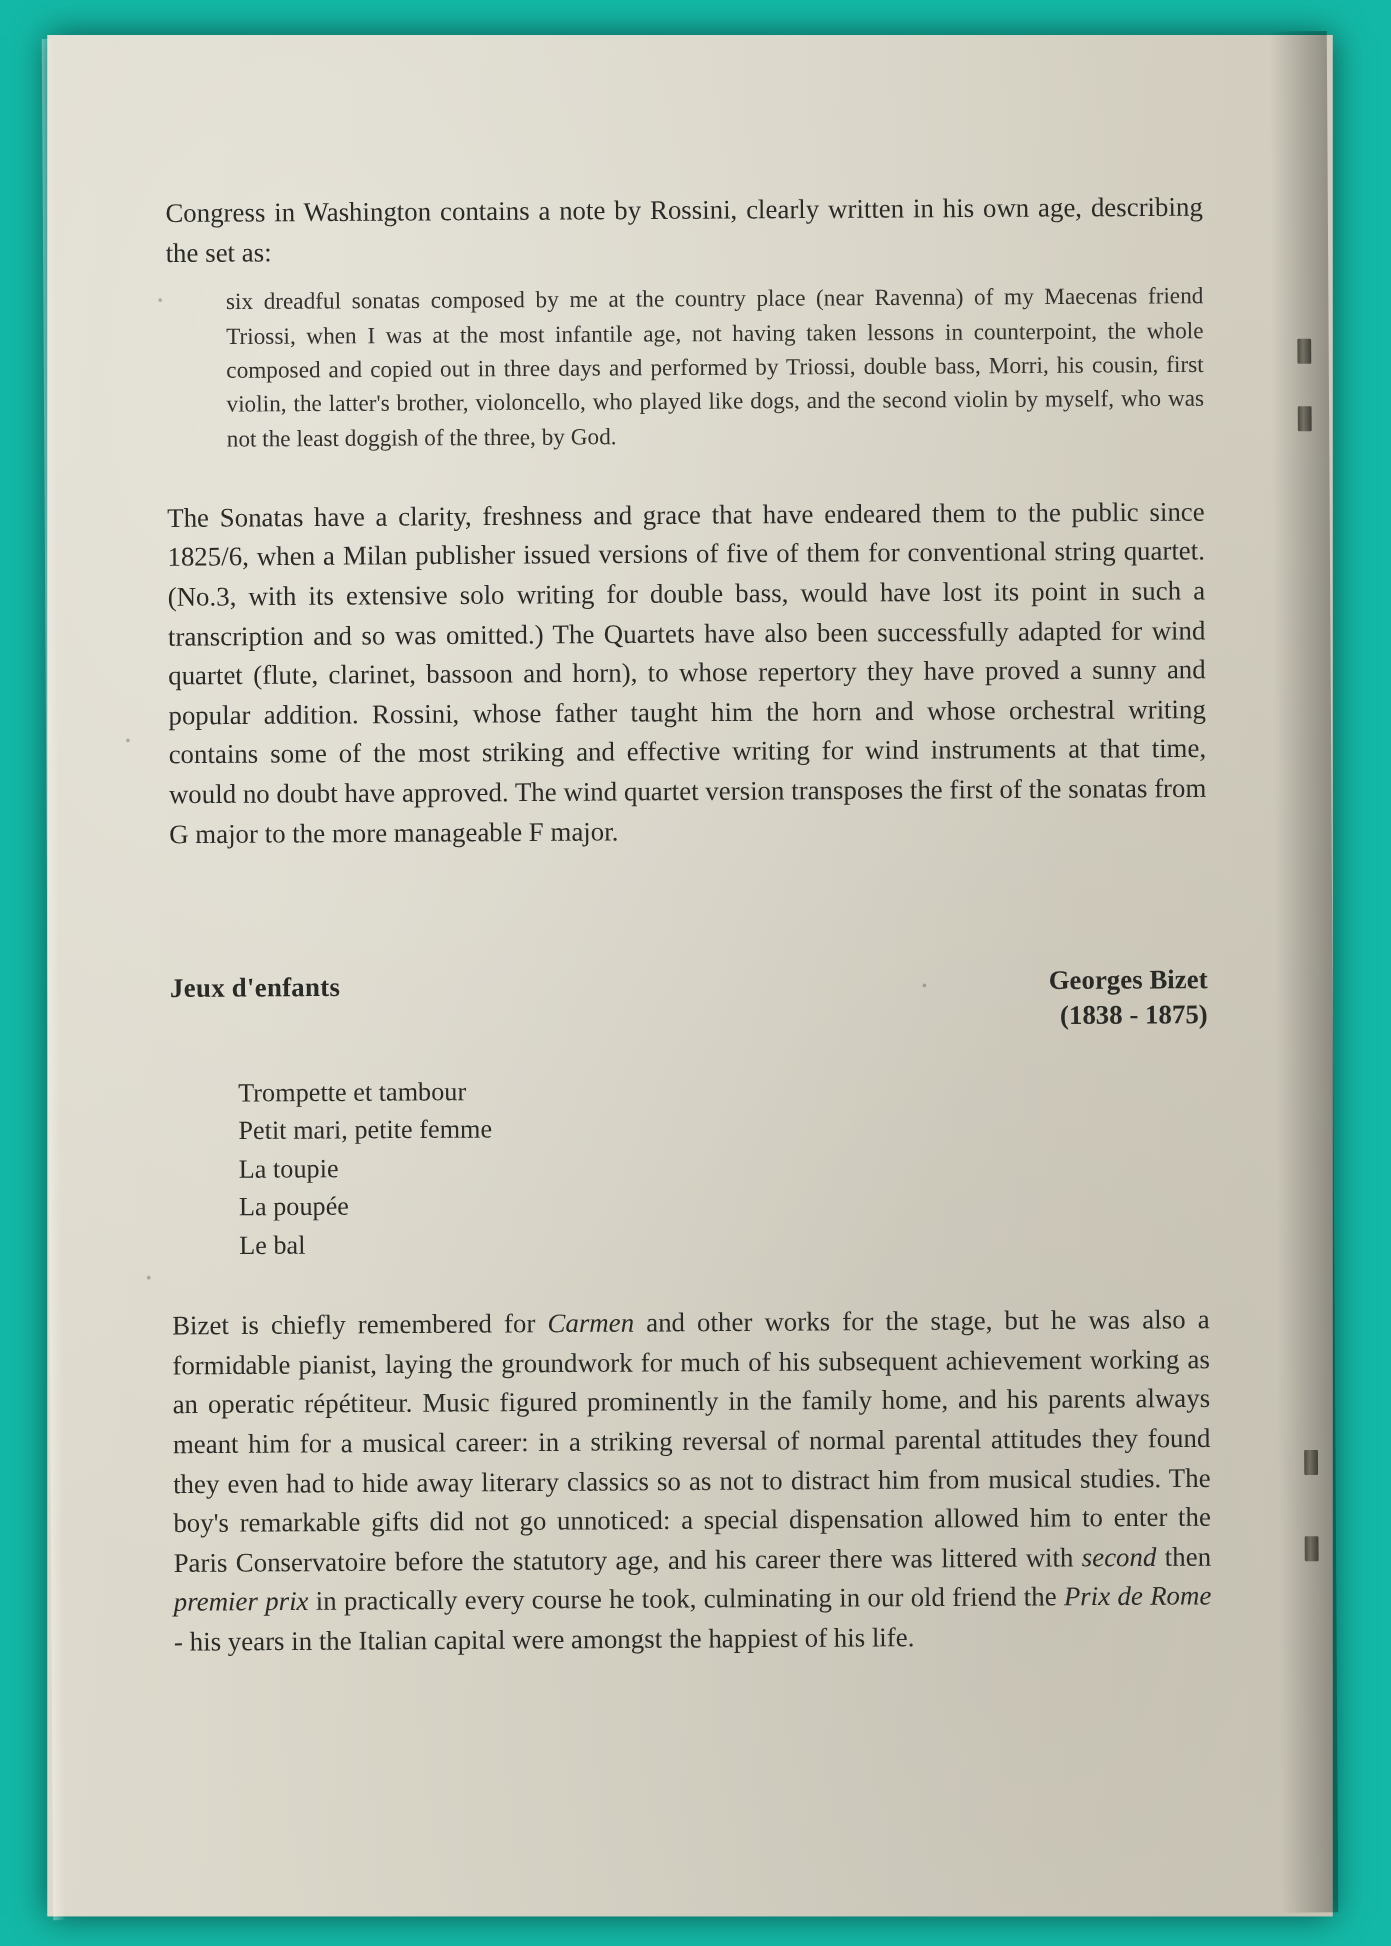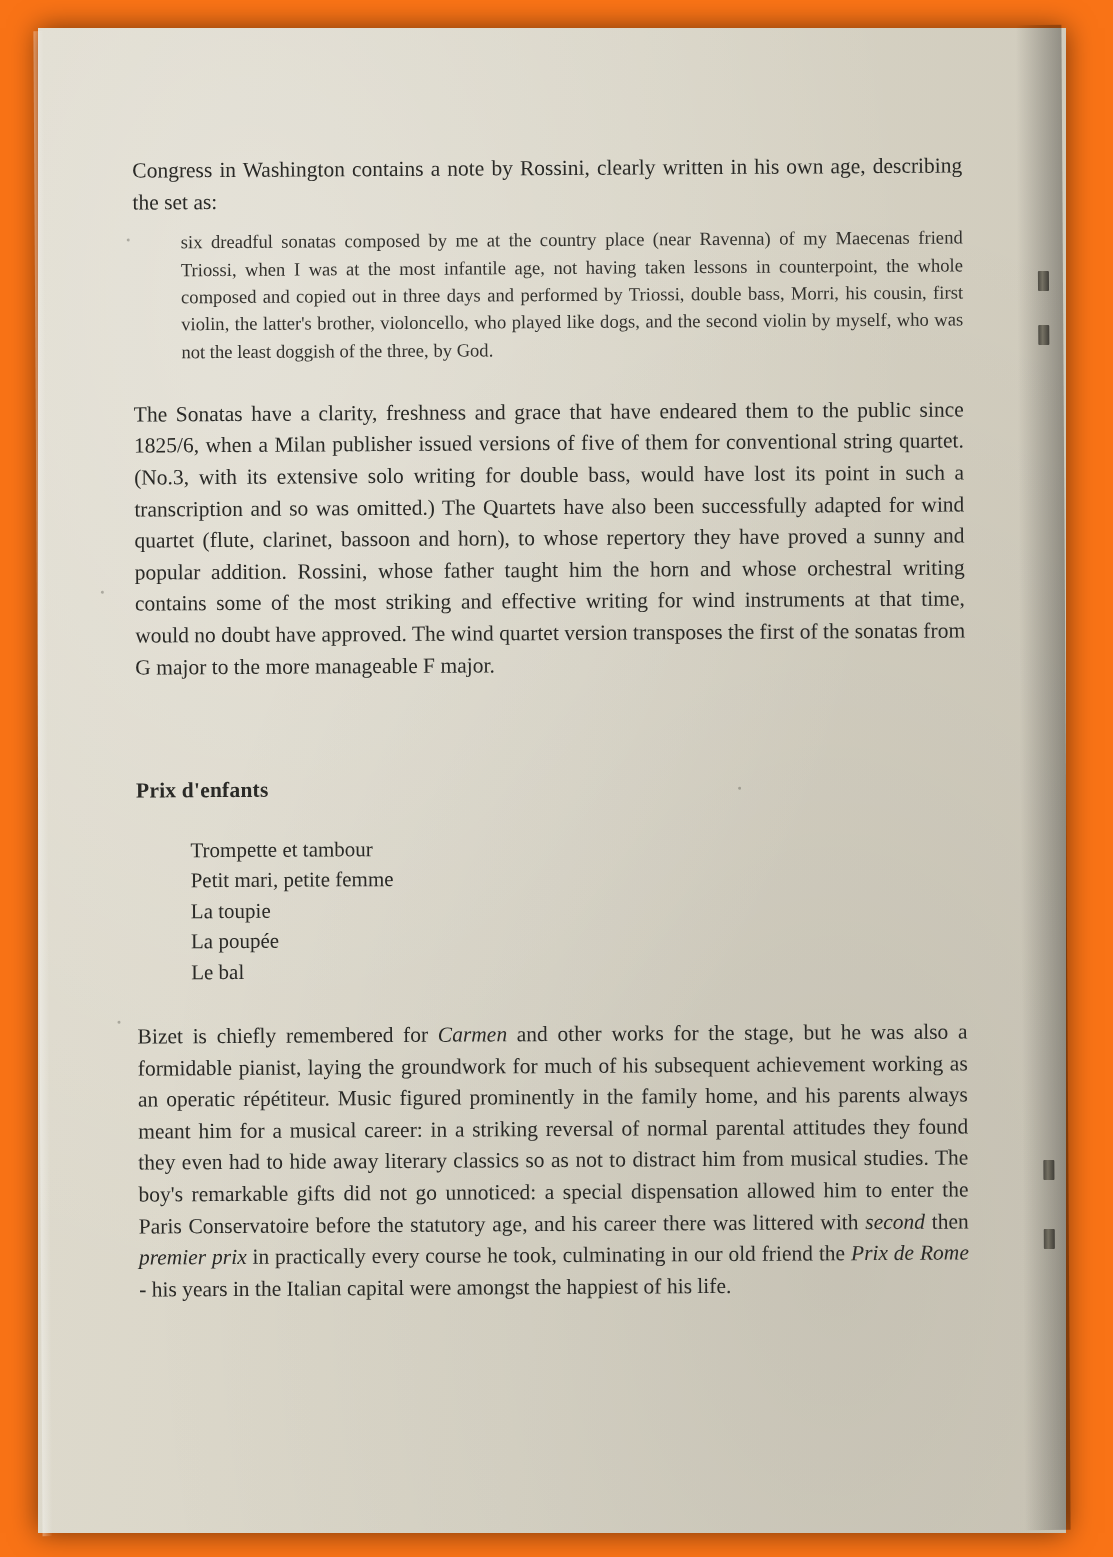--- a/index.html
+++ b/index.html
@@ -11,21 +11,21 @@
     width: 1113px;
     height: 1557px;
     overflow: hidden;
     font-family: "Liberation Serif", serif;
   }
 
   
   .scan {
     position: absolute;
     inset: 0;
-    background: #f97316;
+    background: #14b8a6;
   }
 
   
   .page {
     position: absolute;
     left: 38px;
     top: 28px;
     width: 1028px;
     height: 1505px;
     background: #d9d5c8;
@@ -154,21 +154,25 @@
 
         <div class="quote">six dreadful sonatas composed by me at the country place (near Ravenna) of my Maecenas friend Triossi, when I was at the most infantile age, not having taken lessons in counterpoint, the whole composed and copied out in three days and performed by Triossi, double bass, Morri, his cousin, first violin, the latter's brother, violoncello, who played like dogs, and the second violin by myself, who was not the least doggish of the three, by God.</div>
 
         <div class="gap-lg"></div>
 
         <p>The Sonatas have a clarity, freshness and grace that have endeared them to the public since 1825/6, when a Milan publisher issued versions of five of them for conventional string quartet.  (No.3, with its extensive solo writing for double bass, would have lost its point in such a transcription and so was omitted.)   The Quartets have also been successfully adapted for wind quartet (flute, clarinet, bassoon and horn), to whose repertory they have proved a sunny and popular addition.  Rossini, whose father taught him the horn and whose orchestral writing contains some of the most striking and effective writing for wind instruments at that time, would no doubt have approved.   The wind quartet version transposes the first of the sonatas from G major to the more manageable F major.</p>
 
         <div class="gap-xl"></div>
 
         <div class="work-header">
-          <div class="work-title">Prix d'enfants</div>
+          <div class="work-title">Jeux d'enfants</div>
+          <div class="composer">
+            <div>Georges Bizet</div>
+            <div>(1838 - 1875)</div>
+          </div>
         </div>
 
         <div class="movements">
           <div>Trompette et tambour</div>
           <div>Petit mari, petite femme</div>
           <div>La toupie</div>
           <div>La poupée</div>
           <div>Le bal</div>
         </div>
 

